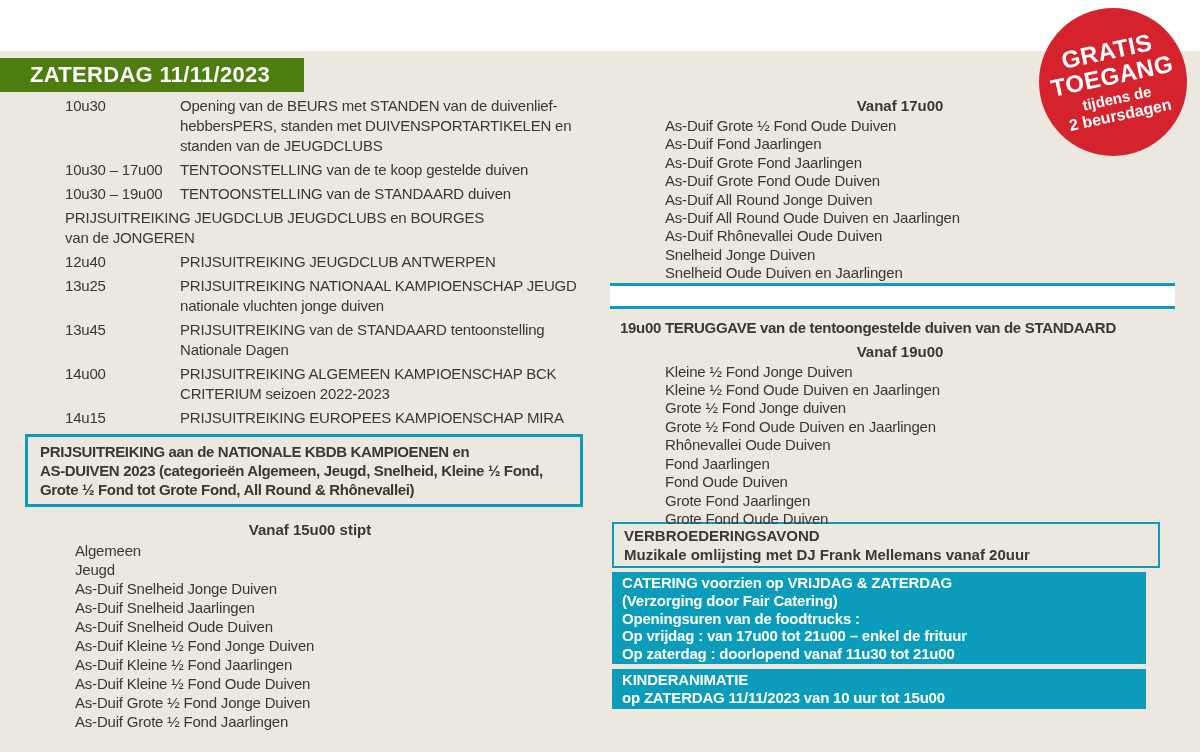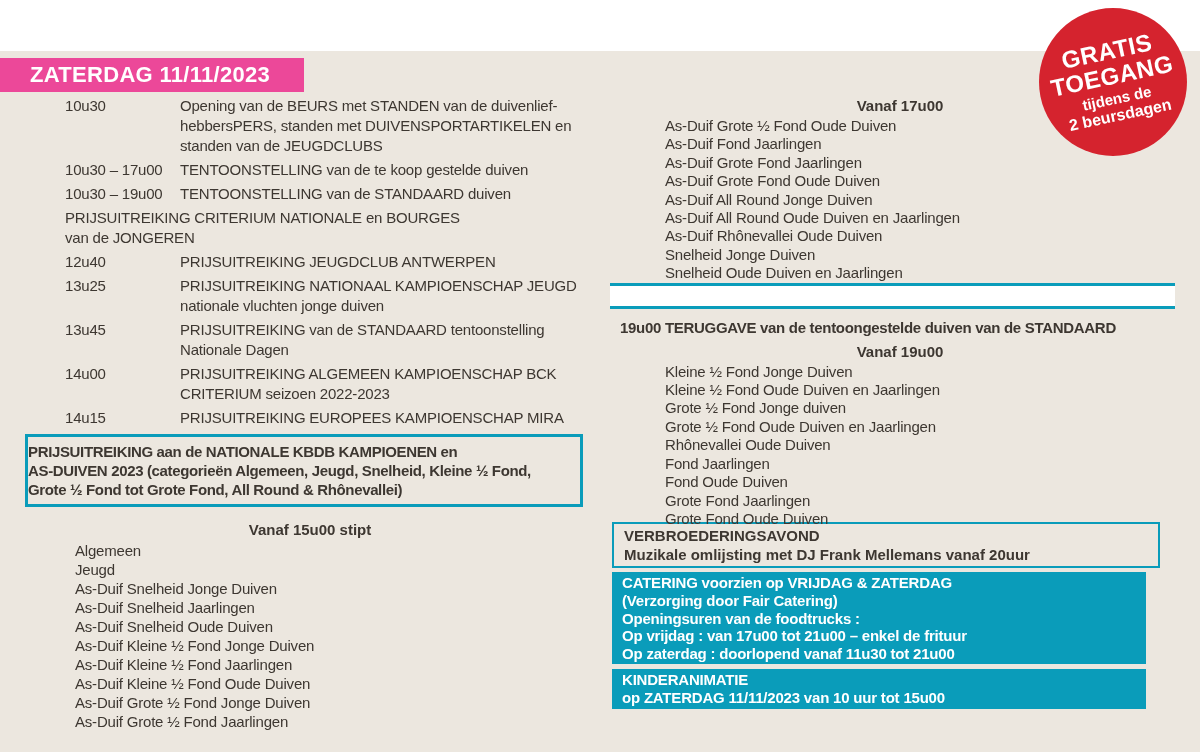--- a/index.html
+++ b/index.html
@@ -11,35 +11,35 @@
     overflow:hidden;
     color:#3d3731;
   }
   .canvas {
     position:absolute; left:0; top:51px; width:1200px; height:701px;
     background:#ece7df;
   }
   
   .title-box {
     position:absolute; left:0; top:58px; height:34px;
-    background:#ec4899; color:#ffffff;
+    background:#4d7c0f; color:#ffffff;
     font-size:22px; font-weight:700; letter-spacing:.3px;
     padding:4px 34px 0 30px; white-space:nowrap;
   }
   
   .col-left  { position:absolute; left:30px;  top:96px; width:560px; }
   .col-right { position:absolute; left:620px; top:96px; width:560px; }
   
   .sched-row { display:flex; margin-bottom:4px; font-size:15px; line-height:20px; letter-spacing:-0.2px;margin-left:35px; }
   .sched-time { width:115px; flex:0 0 115px; }
   .sched-desc { flex:1; white-space:pre-line; }
   
   .kbdb-box {
     margin:6px 0 0 -5px; width:558px;
-    border:3px solid #0a9cba; padding:5px 0;
+    border:3px solid #0a9cba; padding:5px 12px;
     font-size:15px; font-weight:700; line-height:19px;
     letter-spacing:-0.35px; white-space:pre-line;
   }
   .subhead { font-size:15px; font-weight:700; line-height:19px; margin-bottom:2px;text-align:center; }
   .col-left .subhead { margin-top:13px; }
   .plainlist { list-style:none; }
   .plainlist li { margin-left:45px; font-size:15px; line-height:19px; letter-spacing:-0.2px; }
   .col-right .plainlist li { line-height:18.4px; }
   
   .white-band {
@@ -103,21 +103,21 @@
         <div class="sched-time">10u30 – 17u00</div>
         <div class="sched-desc">TENTOONSTELLING van de te koop gestelde duiven</div>
       </div>
 
       <div class="sched-row">
         <div class="sched-time">10u30 – 19u00</div>
         <div class="sched-desc">TENTOONSTELLING van de STANDAARD duiven</div>
       </div>
 
       <div class="sched-row">
-        <div class="sched-desc">PRIJSUITREIKING CRITERIUM NATIONALE en BOURGES
+        <div class="sched-desc">PRIJSUITREIKING JEUGDCLUB JEUGDCLUBS en BOURGES
 van de JONGEREN</div>
       </div>
 
       <div class="sched-row">
         <div class="sched-time">12u40</div>
         <div class="sched-desc">PRIJSUITREIKING JEUGDCLUB ANTWERPEN</div>
       </div>
 
       <div class="sched-row">
         <div class="sched-time">13u25</div>

